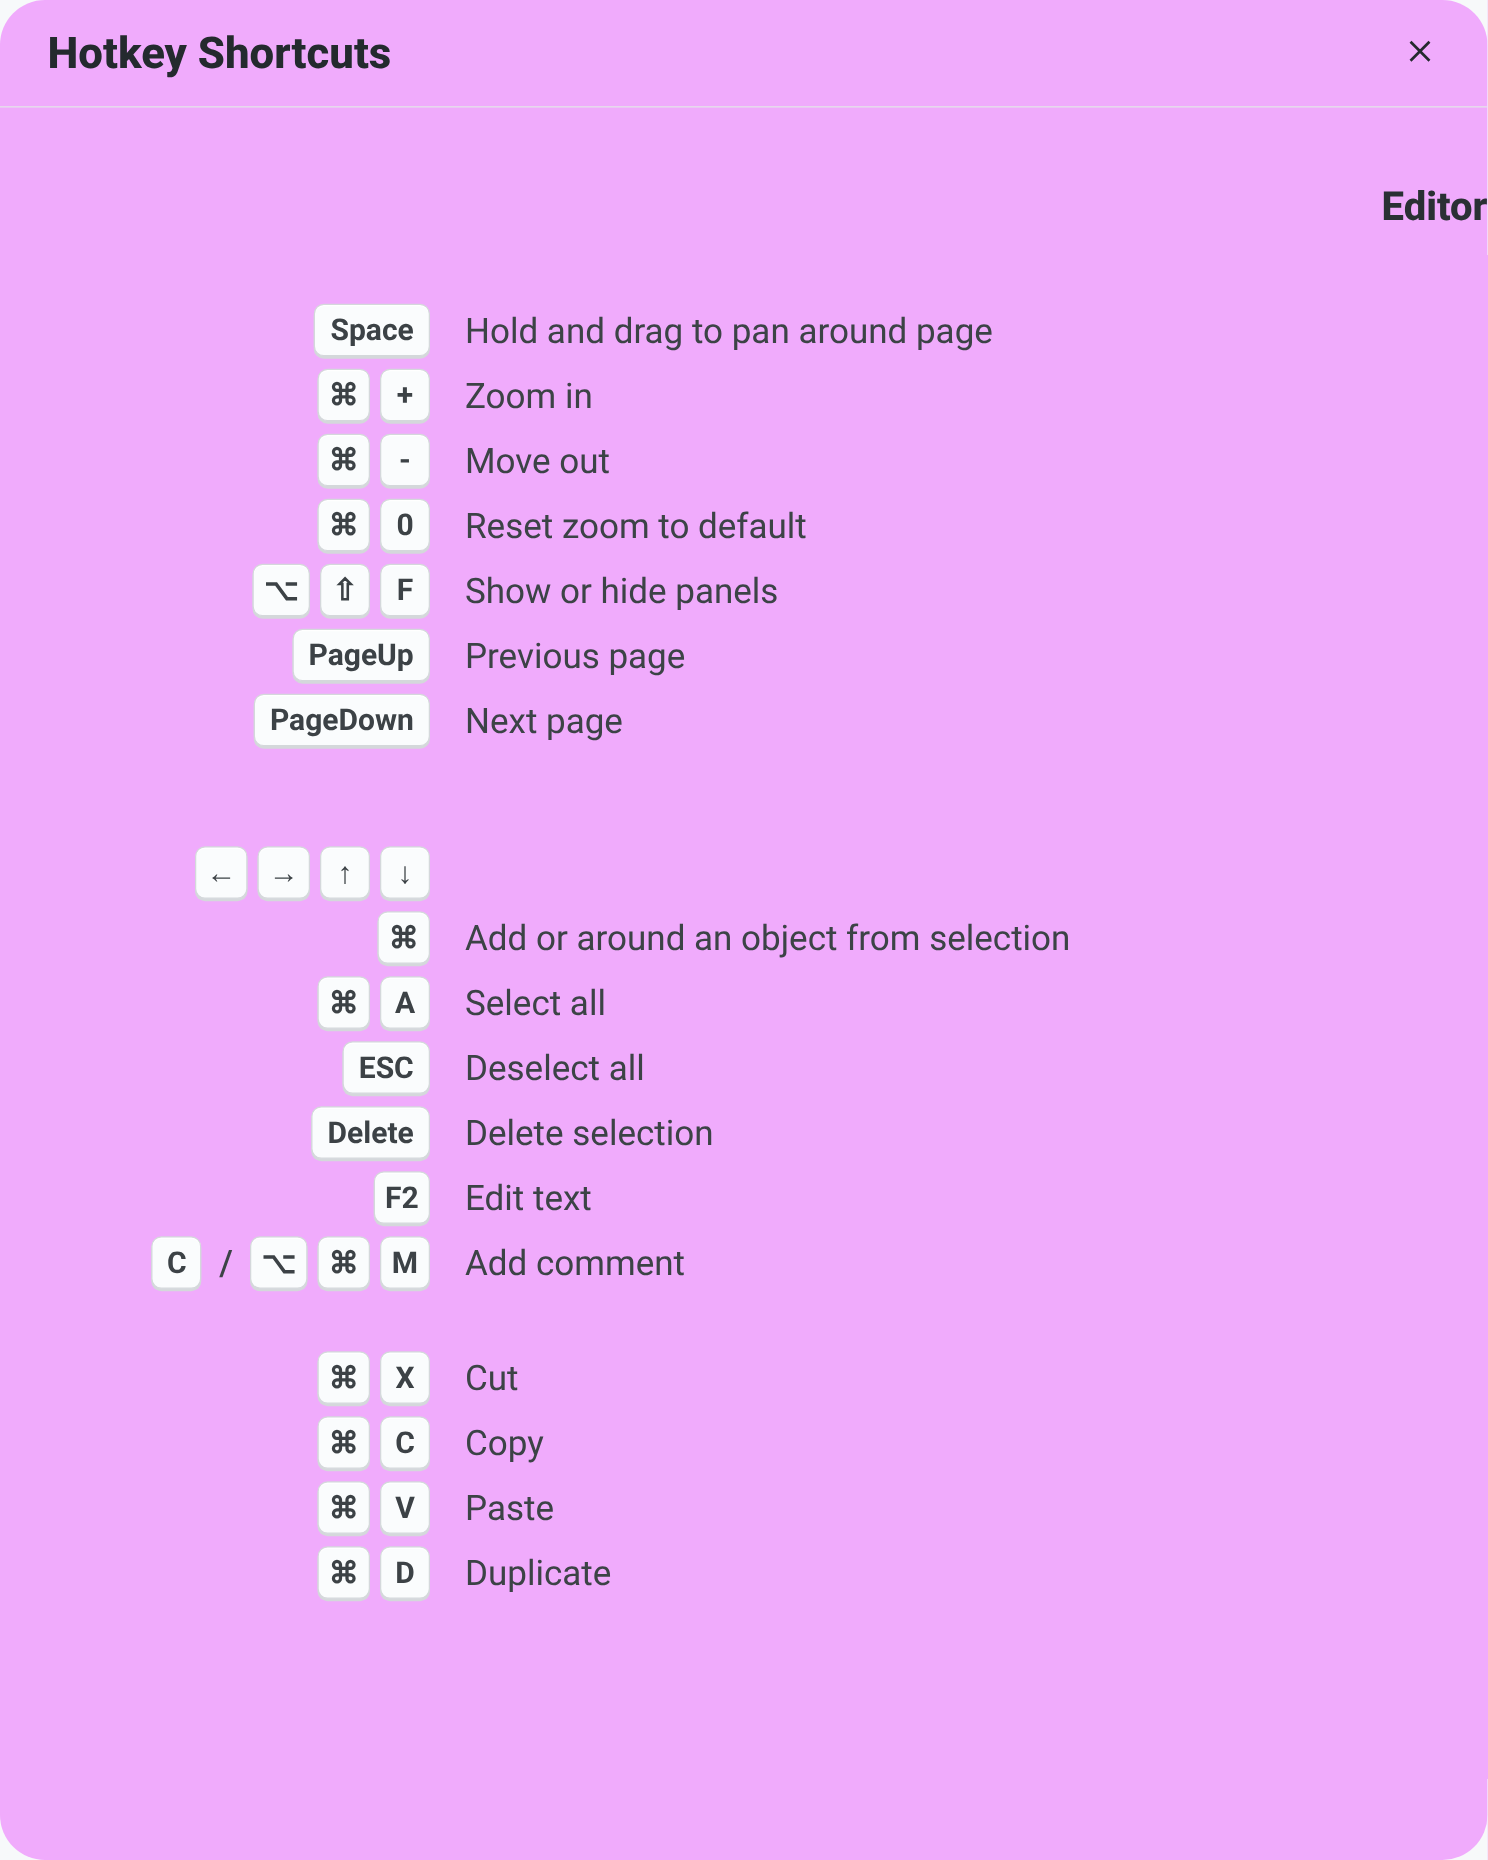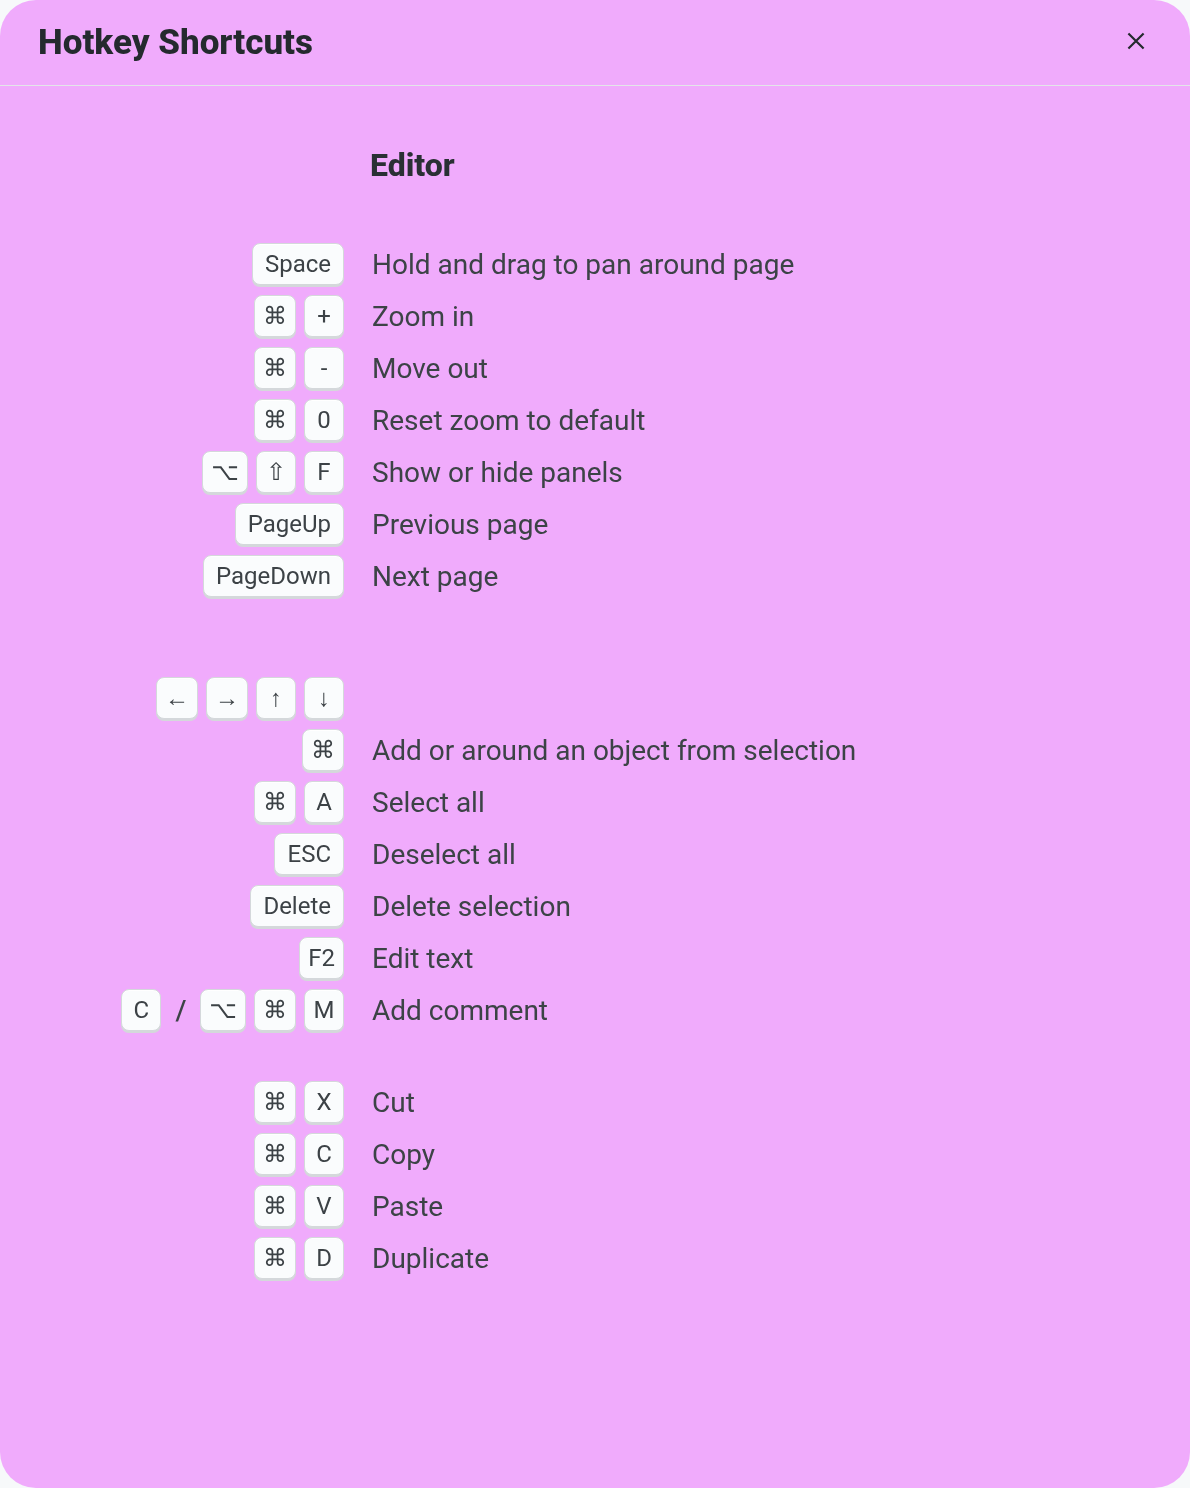--- a/index.html
+++ b/index.html
@@ -31,20 +31,21 @@
     color: #242a2e;
   }
   .close-btn {
     width: 32px; height: 32px;
     display: flex; align-items: center; justify-content: center;
     cursor: pointer;
   }
   .close-btn svg { width: 26px; height: 26px; stroke: #242a2e; stroke-width: 2; }
   .body {
     padding: 60px 0 40px 0;
+    text-align: right;
   }
   .section {
     margin-bottom: 70px;
   }
   .section-title {
     font-size: 32px;
     font-weight: 800;
     color: #2a3034;
     margin: 0 0 54px 370px;
   }
@@ -69,21 +70,21 @@
   }
   kbd {
     font-family: inherit;
     display: inline-flex;
     align-items: center;
     justify-content: center;
     min-width: 42px;
     height: 42px;
     padding: 0 12px;
     font-size: 24px;
-    font-weight: 400;
+    font-weight: 700;
     color: #3c4246;
     background: #fafcfd;
     border: 1px solid #d4d8db;
     border-radius: 8px;
     box-shadow: 0 2px 0 #d4d8db, inset 0 1px 0 #ffffff;
   }
   kbd.narrow { padding: 0 8px; min-width: 40px; }
   .combo-sep {
     font-size: 28px;
     color: #3c4346;

